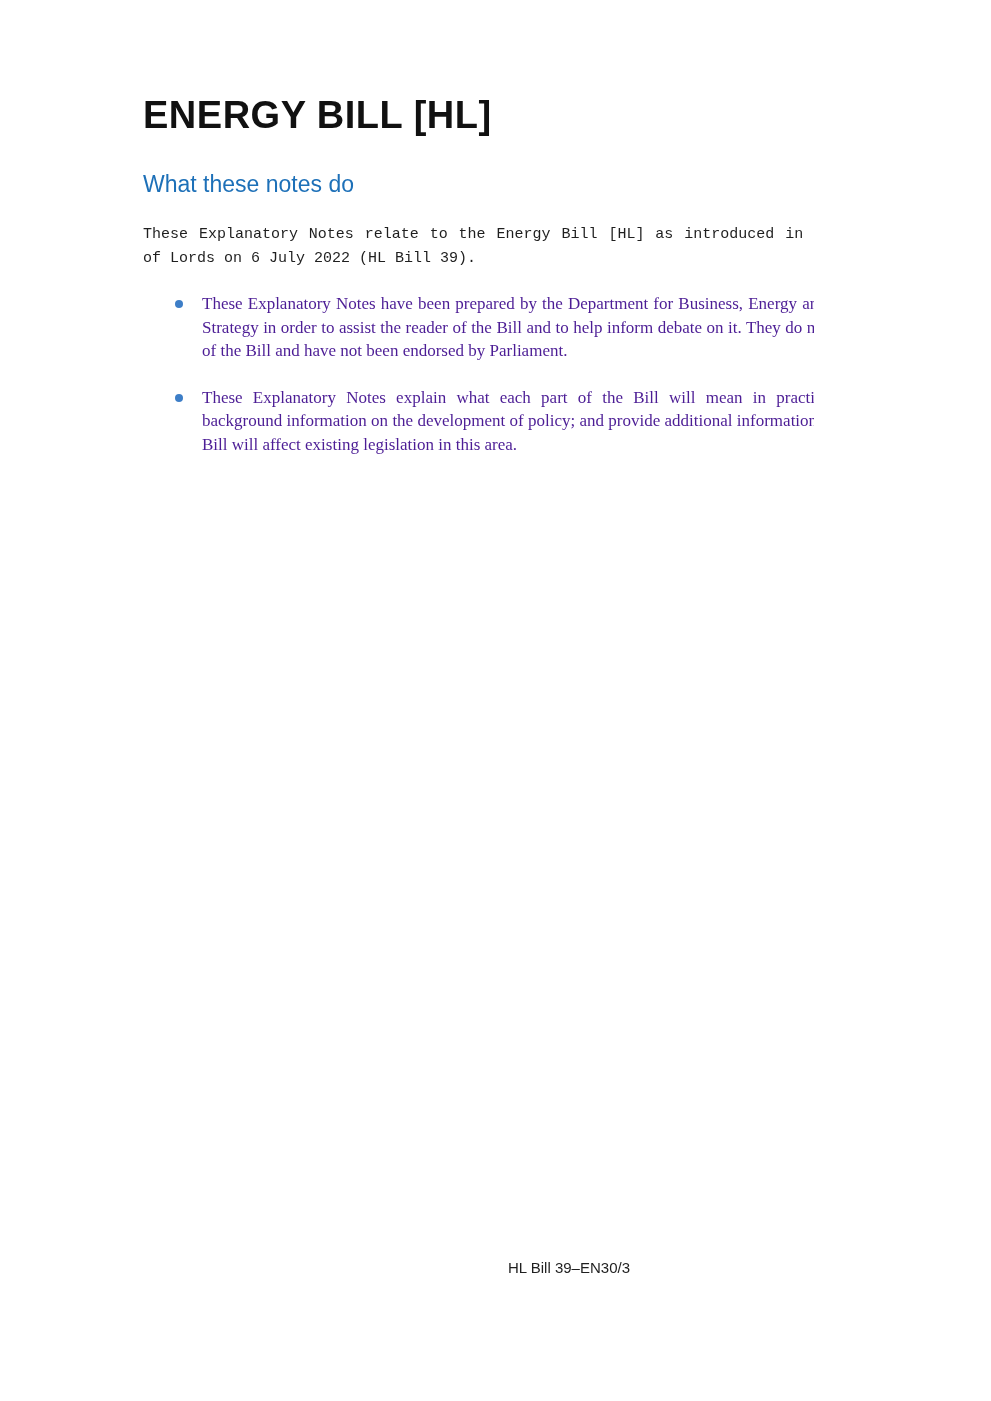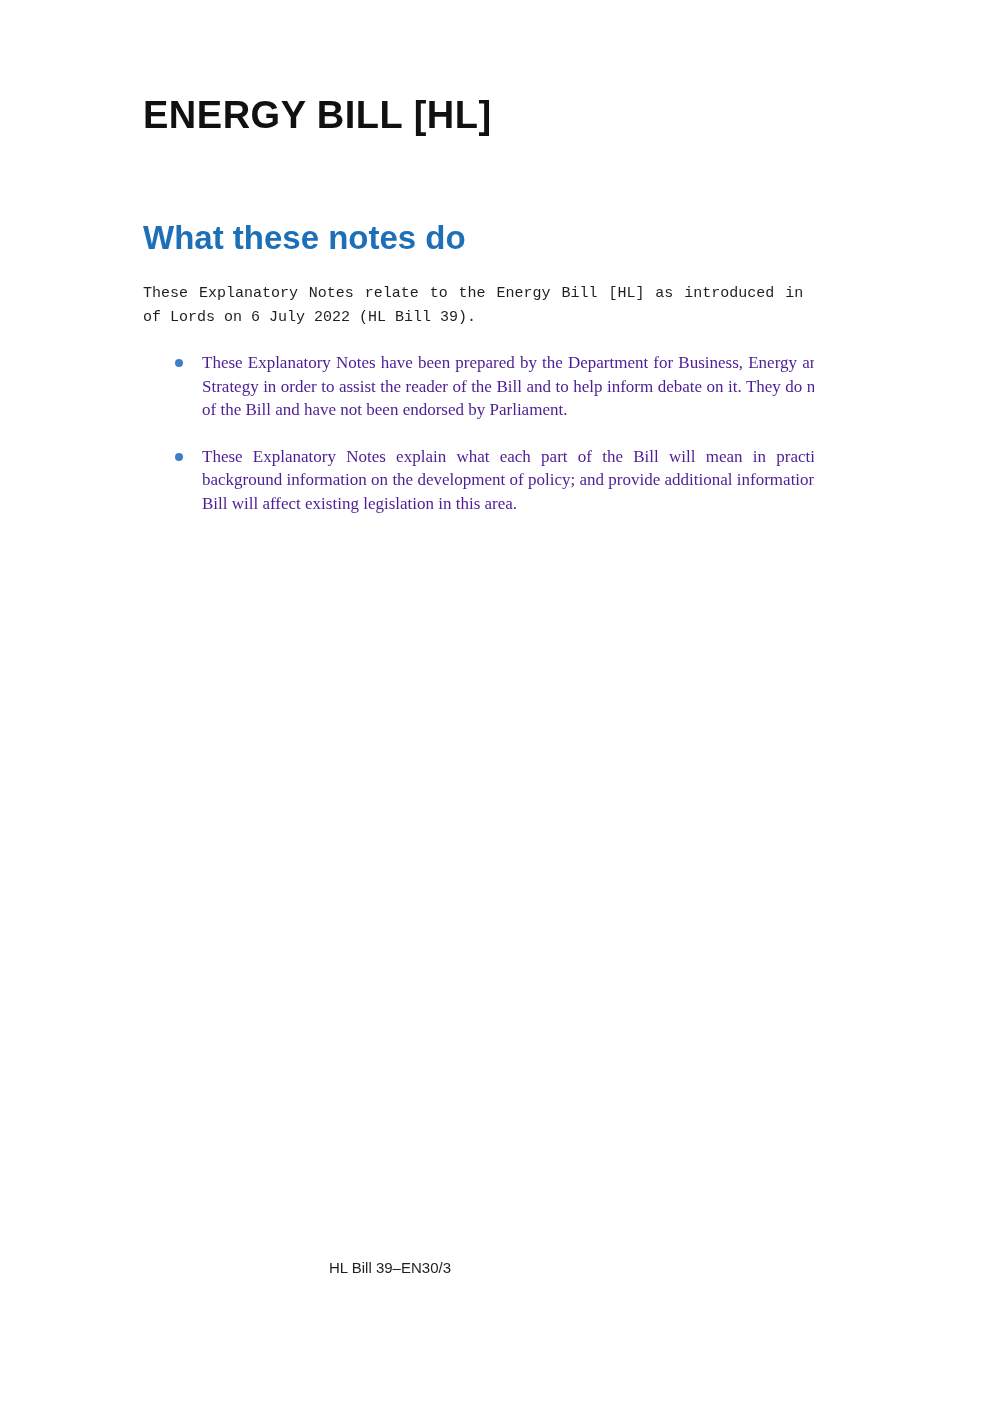--- a/index.html
+++ b/index.html
@@ -29,24 +29,24 @@
   }
   .doc-subtitle {
     margin-top: 22px;
     font-family: "Liberation Sans", sans-serif;
     font-weight: normal;
     font-size: 35px;
     letter-spacing: 0.5px;
     color: #111111;
   }
   .section-heading {
-    margin-top: 82px;
+    margin-top: 34px;
     font-family: "Liberation Sans", sans-serif;
-    font-weight: bold;
-    font-size: 33px;
+    font-weight: normal;
+    font-size: 23px;
     color: var(--accent, #1d70b8);
   }
   .intro {
     margin-top: 25px;
     font-size: 15px;
     line-height: 24px;
     text-align: justify;
     color: #1f1f1f;
     font-family: Liberation Mono, monospace;
   }
@@ -75,21 +75,21 @@
     line-height: 23.5px;
     text-align: justify;
     color: #4c1d95;
   }
   .footer {
     position: absolute;
     left: 150px;
     right: 184px;
     top: 1259px;
     display: flex;
-    justify-content: center;
+    justify-content: flex-end;
     font-family: "Liberation Sans", sans-serif;
     font-size: 15px;
     color: #1f1f1f;
   }
 </style>
 </head>
 <body>
 
 <div class="page">
   <div class="content">

